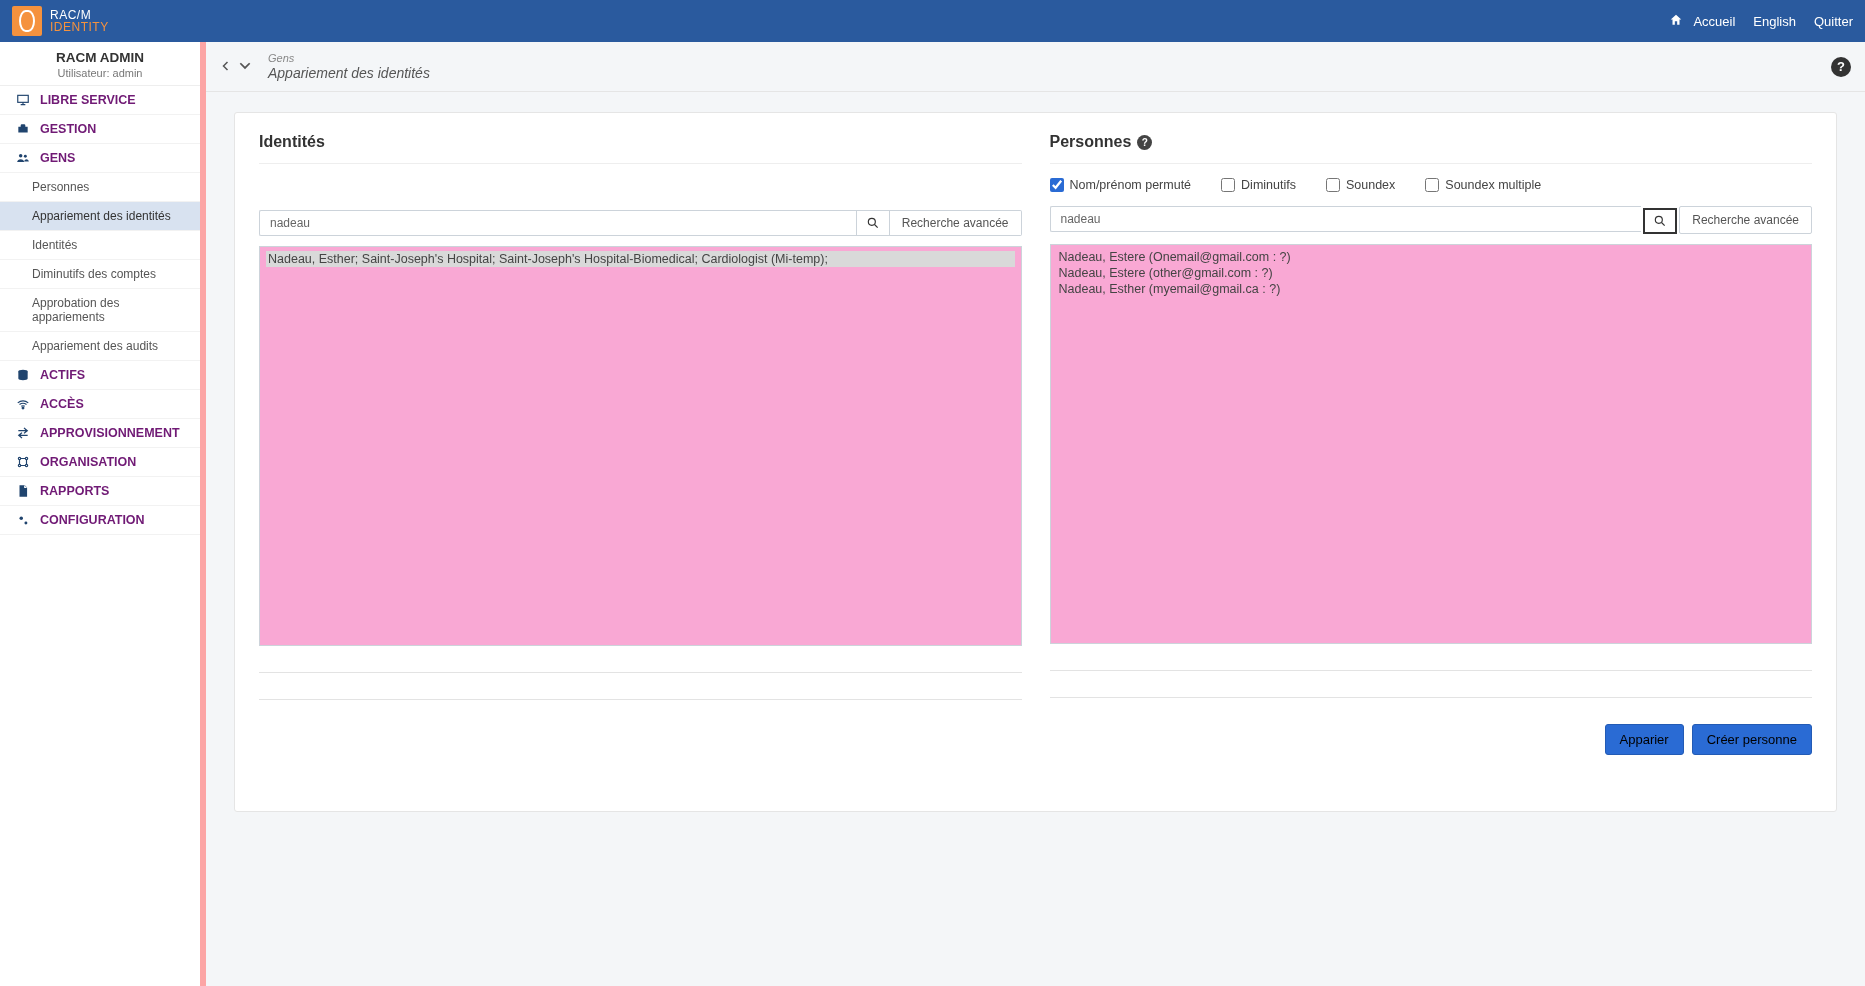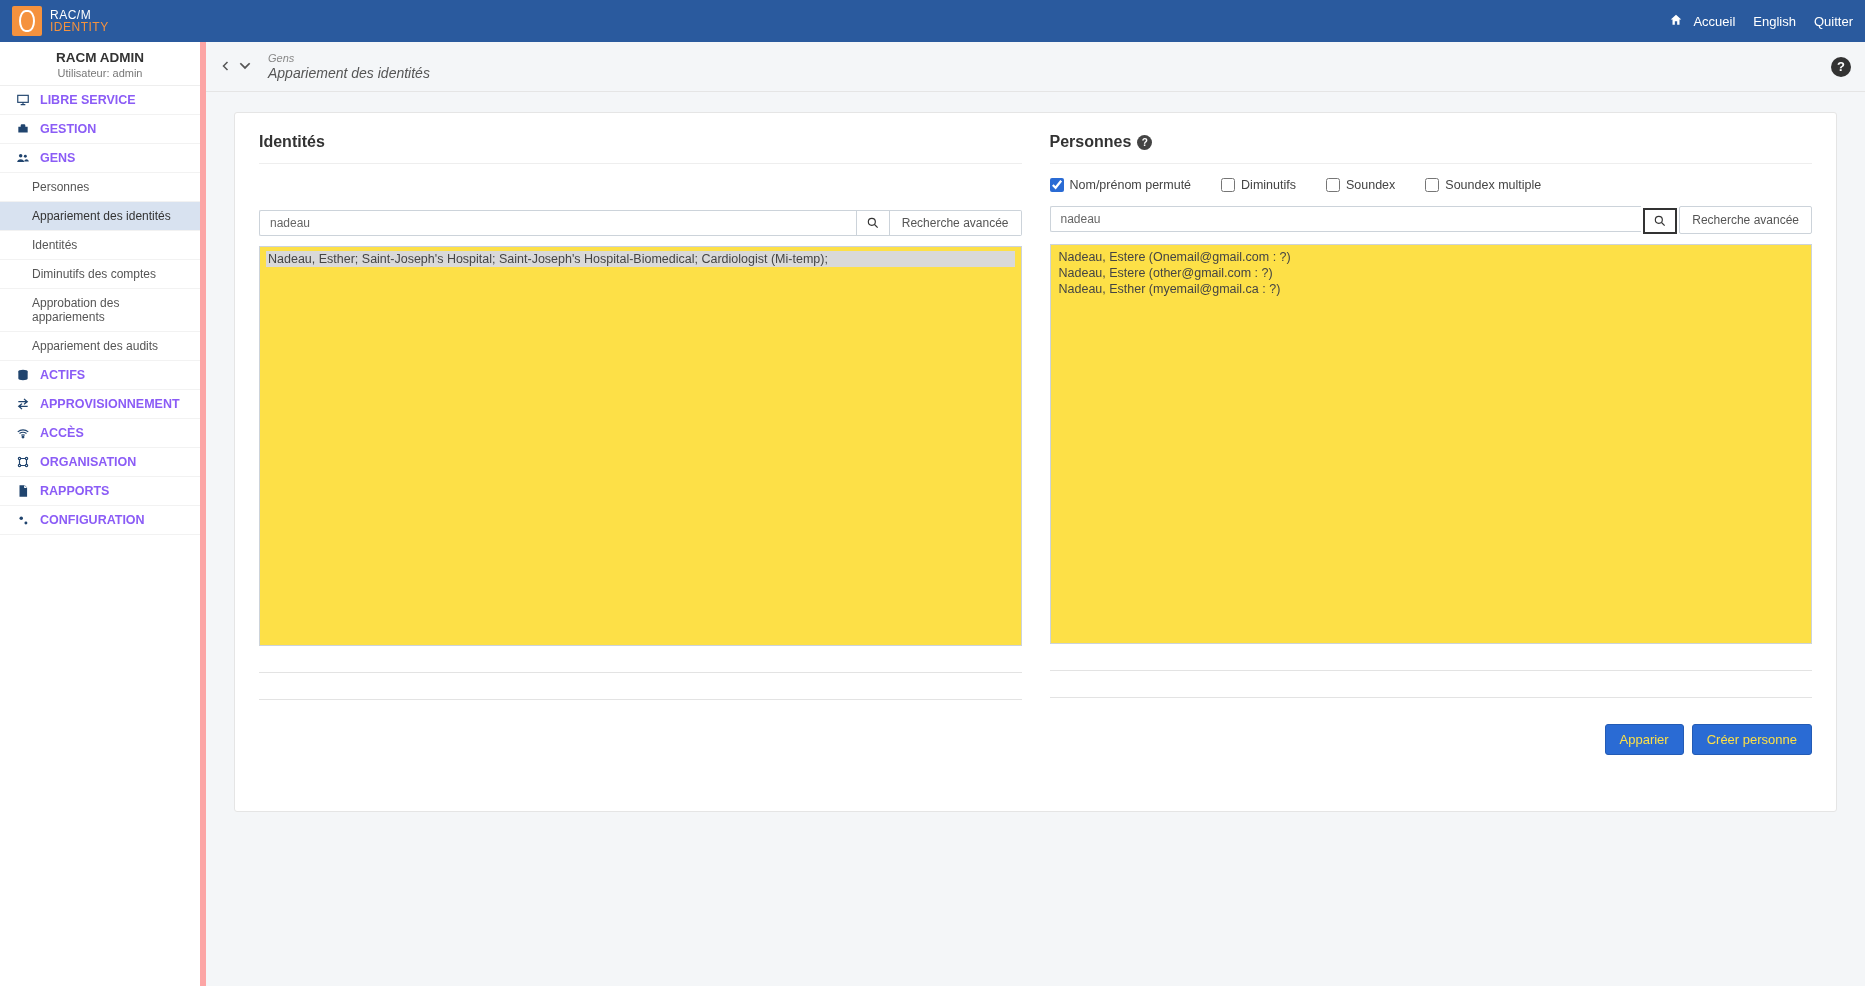--- a/index.html
+++ b/index.html
@@ -18,21 +18,21 @@
   .toplink svg, .toplink .ico { margin-right: 5px; }
 
   
   .layout { display: flex; height: calc(986px - 42px); }
   .sidebar { width: 206px; border-right: 6px solid #fca5a5; background: #fff; display: flex; flex-direction: column; }
   .sidebar-header { text-align: center; padding: 8px 0 6px; border-bottom: 1px solid #eee; }
   .sidebar-header .uname { font-weight: 700; font-size: 13.5px; color: #333; }
   .sidebar-header .usub { font-size: 11px; color: #777; margin-top: 2px; }
 
   .nav { list-style: none; }
-  .nav-item { display: flex; align-items: center; padding: 7px 14px; font-size: 12.5px; color: #8b5cf6; cursor: pointer; border-bottom: 1px solid #f2f2f2; font-weight: 600; }
+  .nav-item { display: flex; align-items: center; padding: 7px 14px; font-size: 12.5px; color: #701a75; cursor: pointer; border-bottom: 1px solid #f2f2f2; font-weight: 600; }
   .nav-item .nico { width: 18px; margin-right: 8px; color: #20446e; display:inline-flex; align-items:center; justify-content:center; }
   .nav-item.sub { padding-left: 32px; font-weight: 400; color: #555; font-size: 12px; }
   .nav-item.sub.active { background: #d8e2f0; color: #333; }
   .sidebar-footer { padding: 12px 14px; font-size: 11.5px; color: #666; border-top: 1px solid #eee; margin-top: auto; position: relative; }
   .sidebar-footer .vlink { color: #3b7dc4; }
 
   
   .main { flex: 1; background: #f4f6f8; display: flex; flex-direction: column; }
   .crumbbar { height: 50px; background: #f4f6f8; border-bottom: 1px solid #e5e5e5; display: flex; align-items: center; padding: 0 14px; position: relative; }
   .crumb-arrows { display: flex; align-items: center; color: #555; }
@@ -54,28 +54,28 @@
   .chk input { width: 14px; height: 14px; accent-color: #2a6bd4; cursor: pointer; }
   .identities-spacer { height: 32px; }
 
   .searchrow { display: flex; align-items: stretch; margin-bottom: 10px; }
   .searchrow input[type=text] { flex: 1; border: 1px solid #ccd3da; border-right: none; padding: 12px 10px; font-size: 12px; color: #666; height: 20px; border-radius: 2px 0 0 2px; }
   .iconbtn { width: 34px; border: 1px solid #ccd3da; background: #fff; display: flex; align-items: center; justify-content: center; cursor: pointer; }
   .iconbtn.highlighted { border: 2px solid #333; position: relative; left: 2px; height: 26px; margin-top: 2px; margin-right: 4px;}
   .advlink { border: 1px solid #ccd3da; border-left: none; padding: 0 12px; font-size: 12px; color: #555; display: flex; align-items: center; cursor: pointer; border-radius: 0 2px 2px 0; }
   .advlink.person { border-left: 1px solid #ccd3da; border-radius: 2px; }
 
-  .listbox { border: 1px solid #ccd3da; height: 400px; overflow-y: scroll; padding: 4px 6px; font-size: 12.5px; color: #444; background: #fde047; }
+  .listbox { border: 1px solid #ccd3da; height: 400px; overflow-y: scroll; padding: 4px 6px; font-size: 12.5px; color: #444; background: #f9a8d4; }
   .listbox .row { padding: 1px 2px; cursor: pointer; white-space: nowrap; overflow: hidden; text-overflow: ellipsis; }
   .listbox .row.selected { background: #d9d9d9; }
 
   .divbar { height: 1px; background: #e3e3e3; margin: 26px 0; }
 
   .actions { display: flex; justify-content: flex-end; gap: 8px; margin-top: 18px; }
-  .btn { background: #2a6bd4; color: #fde047; border: 1px solid #235bb5; padding: 7px 14px; font-size: 13px; border-radius: 3px; cursor: pointer; }
+  .btn { background: #2a6bd4; color: #000000; border: 1px solid #235bb5; padding: 7px 14px; font-size: 13px; border-radius: 3px; cursor: pointer; }
 
   
   .svgico { width: 14px; height: 14px; }
 </style>
 </head>
 <body>
 
 <div class="topbar">
   <div class="logo-box">
     <div class="logo-ring"></div>
@@ -158,34 +158,34 @@
         <span class="nico">
             <svg class="svgico" viewBox="0 0 24 24" fill="currentColor">
               <ellipse cx="12" cy="6" rx="8" ry="3"></ellipse>
               <path d="M4 6v6c0 1.7 3.6 3 8 3s8-1.3 8-3V6M4 12v6c0 1.7 3.6 3 8 3s8-1.3 8-3v-6"></path>
             </svg>
           </span>
         <span>ACTIFS</span>
       </li>
       <li class="nav-item">
         <span class="nico">
-            <svg class="svgico" viewBox="0 0 24 24" fill="currentColor">
-              <path d="M4 7h12l-3-3 1.4-1.4L21 8l-6.6 5.4L13 12l3-3H4zM20 17H8l3 3-1.4 1.4L3 16l6.6-5.4L11 12l-3 3h12z"></path>
-            </svg>
-          </span>
-        <span>APPROVISIONNEMENT</span>
-      </li>
-      <li class="nav-item">
-        <span class="nico">
             <svg class="svgico" viewBox="0 0 24 24" fill="none" stroke="currentColor" stroke-width="2">
               <path d="M3 10a14 14 0 0118 0M6 13a10 10 0 0112 0M9 16a6 6 0 016 0"></path>
               <circle cx="12" cy="19" r="1.5" fill="currentColor"></circle>
             </svg>
           </span>
         <span>ACCÈS</span>
+      </li>
+      <li class="nav-item">
+        <span class="nico">
+            <svg class="svgico" viewBox="0 0 24 24" fill="currentColor">
+              <path d="M4 7h12l-3-3 1.4-1.4L21 8l-6.6 5.4L13 12l3-3H4zM20 17H8l3 3-1.4 1.4L3 16l6.6-5.4L11 12l-3 3h12z"></path>
+            </svg>
+          </span>
+        <span>APPROVISIONNEMENT</span>
       </li>
       <li class="nav-item">
         <span class="nico">
             <svg class="svgico" viewBox="0 0 24 24" fill="none" stroke="currentColor" stroke-width="2">
               <circle cx="6" cy="6" r="2"></circle>
               <circle cx="18" cy="6" r="2"></circle>
               <circle cx="6" cy="18" r="2"></circle>
               <circle cx="18" cy="18" r="2"></circle>
               <path d="M8 6h8M6 8v8M18 8v8M8 18h8"></path>
             </svg>

